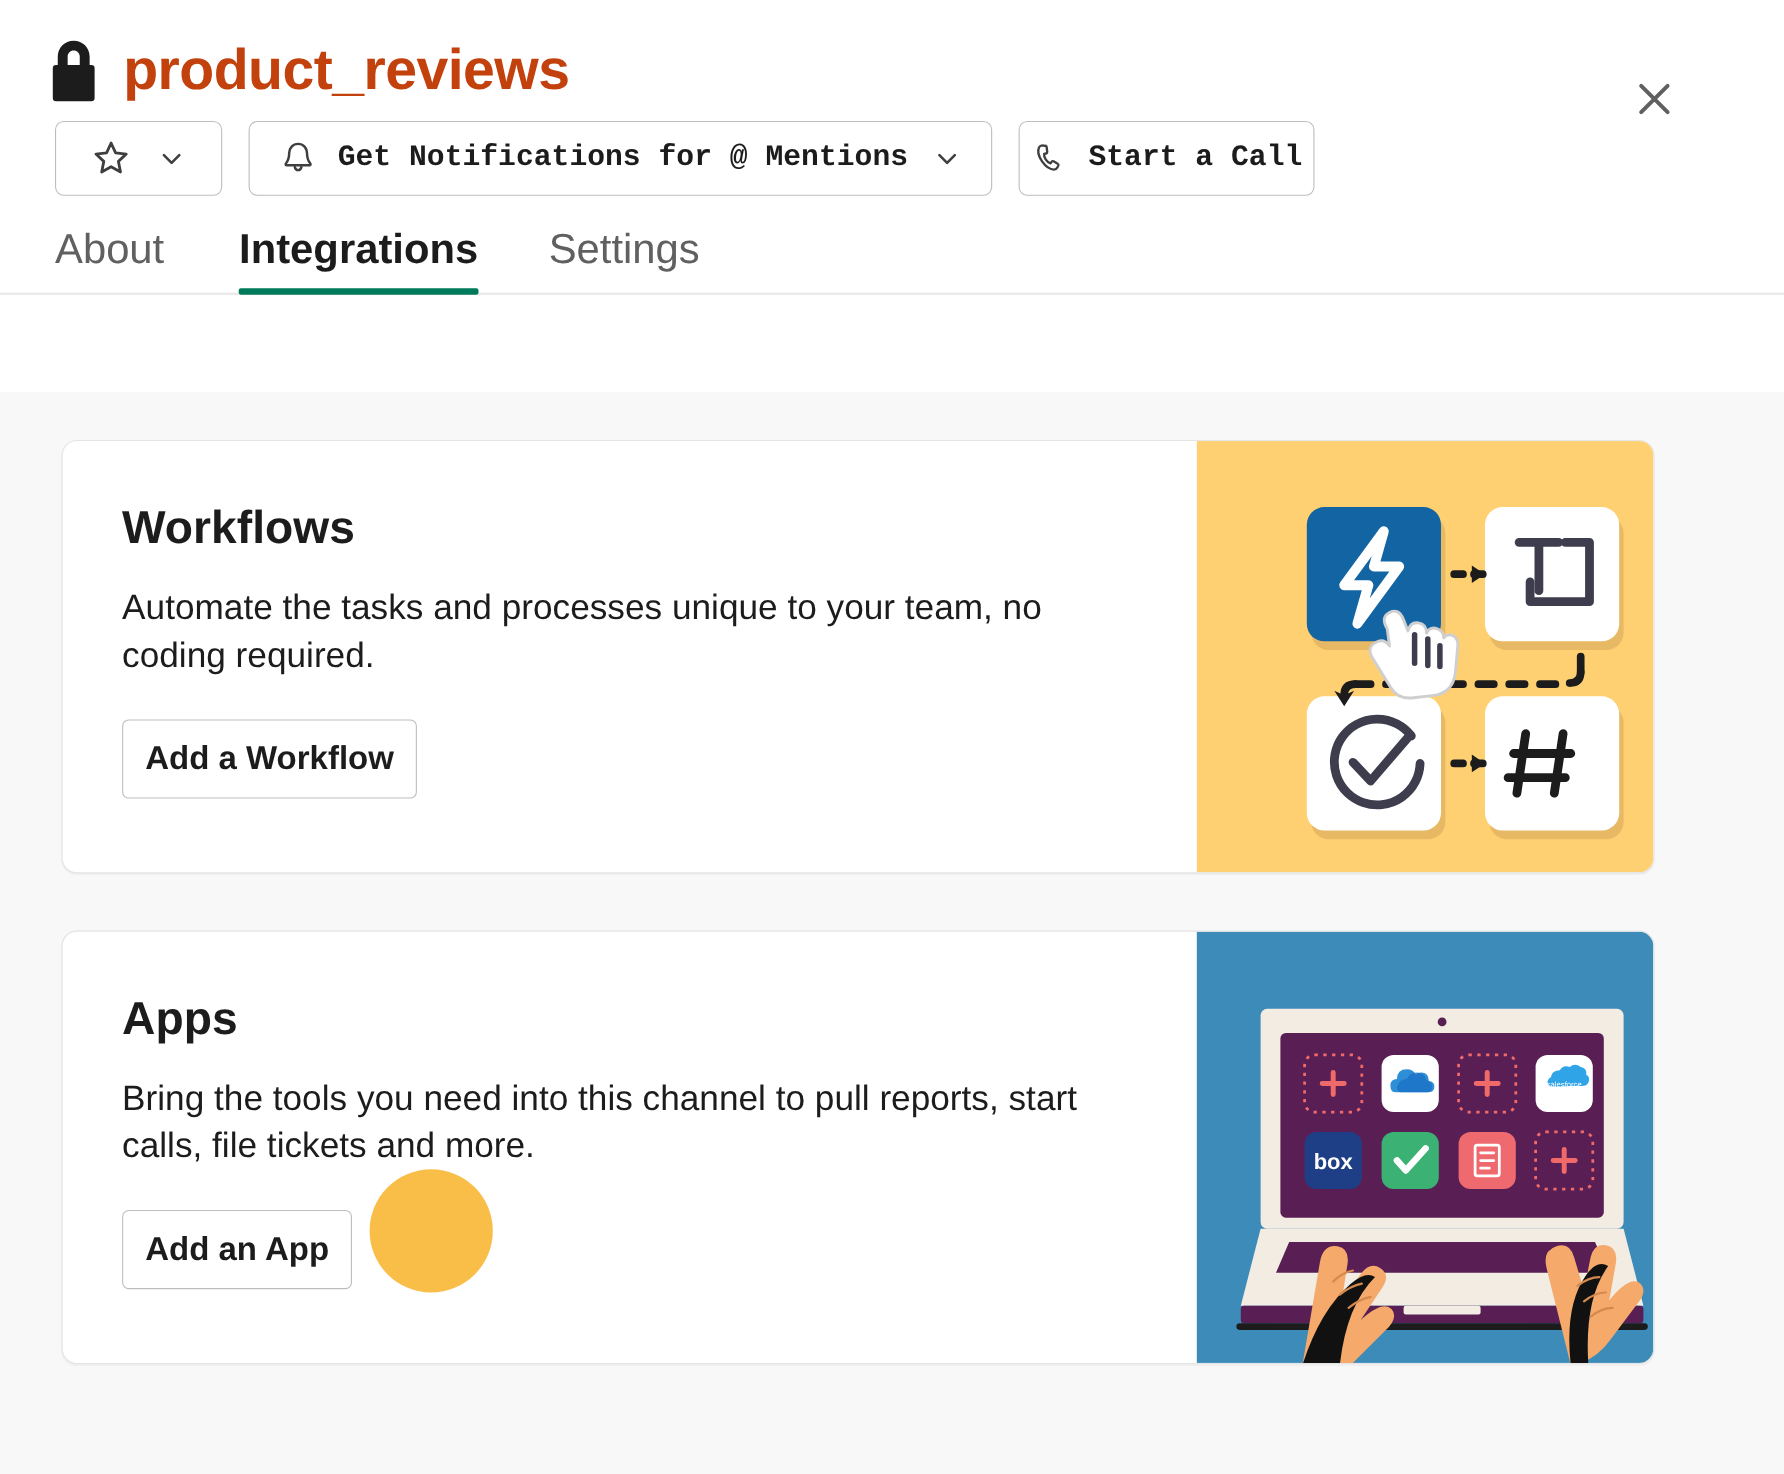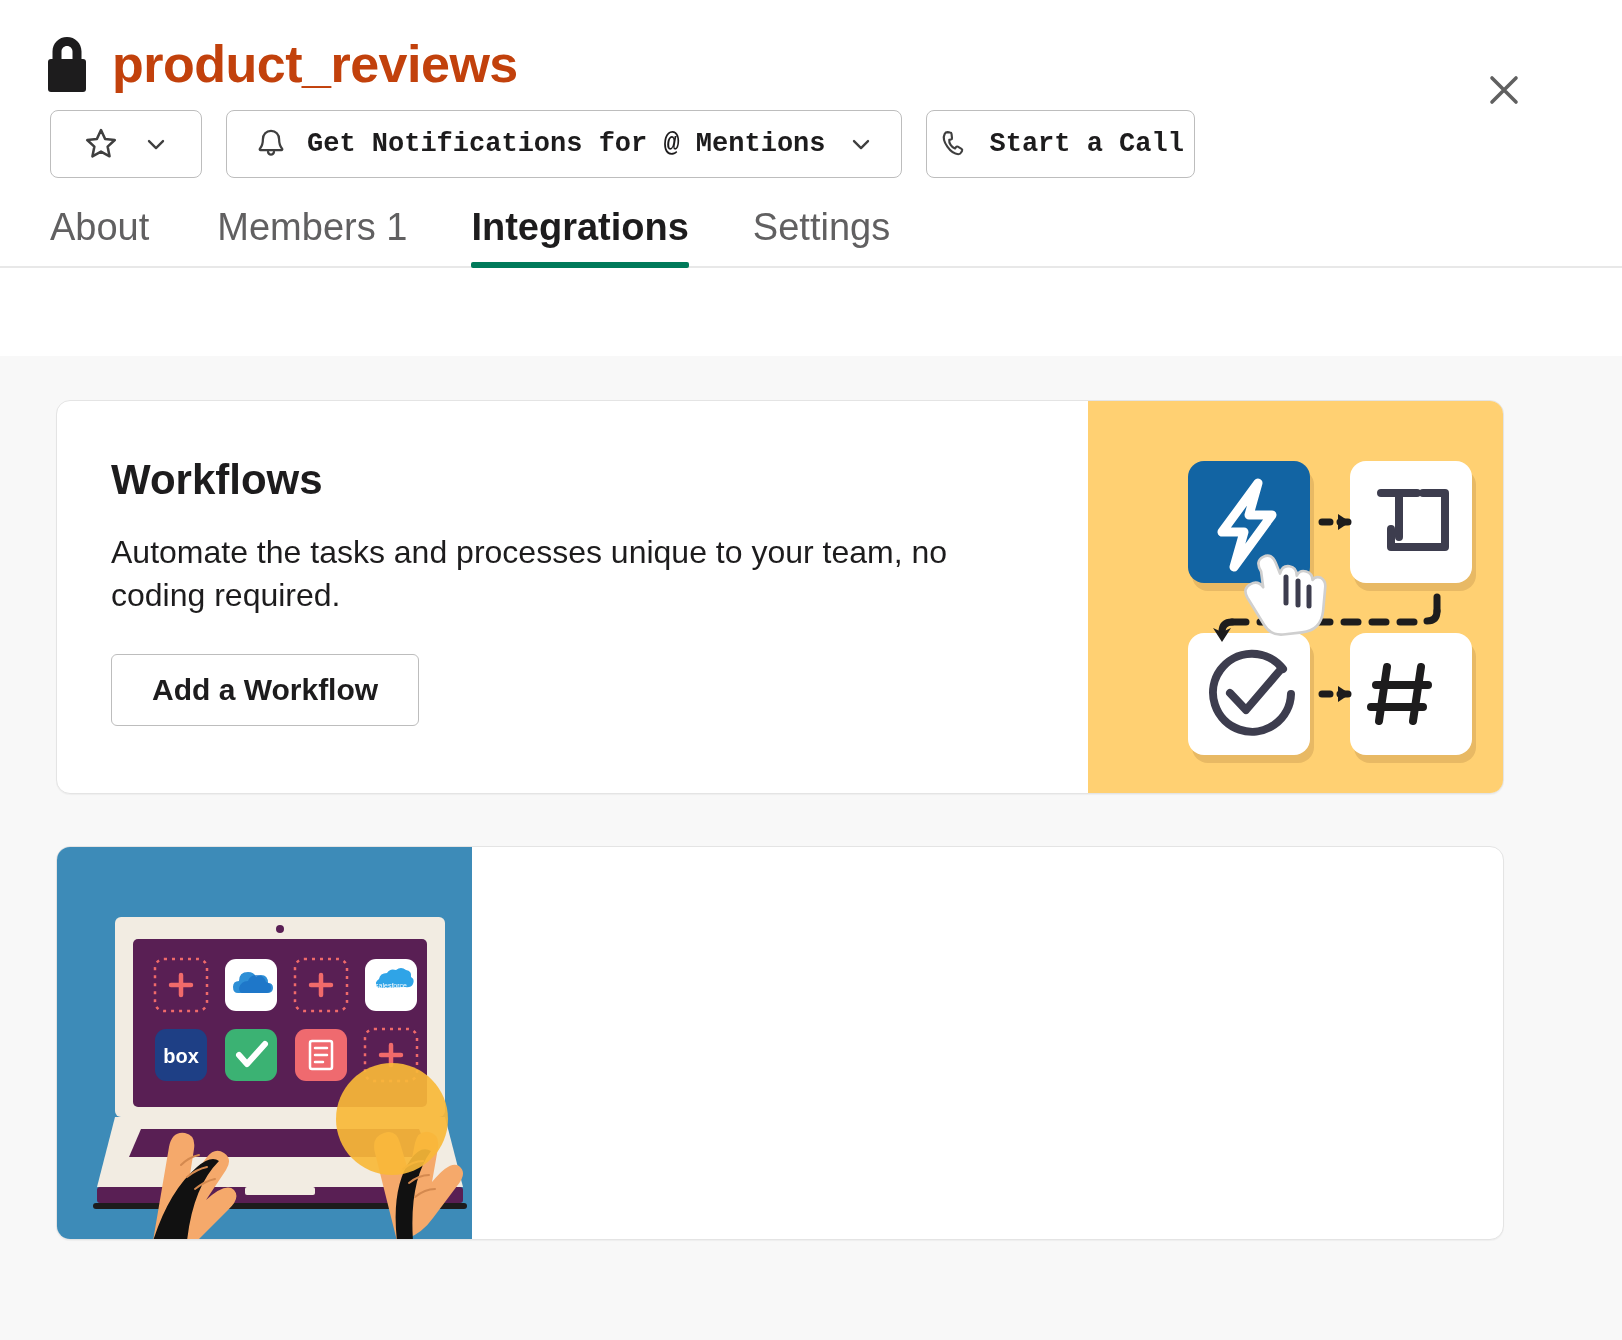--- a/index.html
+++ b/index.html
@@ -179,21 +179,21 @@
     font-weight: normal;
   }
   .card-btn {
     display: inline-flex;
     align-items: center;
     justify-content: center;
     border: 1px solid #bdbdbd;
     border-radius: 6px;
     background: #ffffff;
     height: 72px;
-    padding: 0 40px;
+    padding: 0 20px;
     font-size: 30px;
     font-weight: bold;
     color: #1d1c1d;
     cursor: pointer;
     font-family: "Liberation Sans", sans-serif;
     box-sizing: border-box;
   }
   .card-art {
     flex: 0 0 auto;
     width: 415px;
@@ -273,21 +273,20 @@
           <path d="M7.5 3.6c-.9 0-1.7.5-2.1 1.3-1.1 2.2-.6 5.4 1.9 9 2.5 3.6 5.3 5.2 7.7 5.3.9 0 1.7-.5 2.1-1.3l.6-1.2c.2-.5.05-1.05-.4-1.3l-2.6-1.5c-.45-.25-1-.1-1.3.3l-.7 1c-1.2-.45-2.3-1.4-3.1-2.6-.8-1.2-1.1-2.4-.95-3.5l1.2-.25c.5-.1.8-.55.75-1.05l-.35-3c-.05-.5-.5-.9-1-.9z" fill="none" stroke="#3f3f3f" stroke-width="1.5" stroke-linejoin="round"></path>
         </svg>
       </span>
       <span class="pill-label">Start a Call</span>
     </button>
 
   </div>
 
   <div class="tabs">
     <button class="tab">About</button>
-    <button class="tab">Members 1</button>
     <button class="tab active">Integrations</button>
     <button class="tab">Settings</button>
   </div>
 </div>
 
 <div class="body-area">
 
   <div class="card">
     <div class="card-text">
       <h2 class="card-title">Workflows</h2>
@@ -331,20 +330,25 @@
 
         <g>
           <path d="M182 210 q-6 -10 2 -14 q8 -4 12 6 l4 10 q2 -8 9 -7 q7 1 7 9 q3 -6 9 -4 q6 2 6 8 q3 -4 8 -2 q5 3 4 10 l-2 22 q-2 18 -20 20 l-18 2 q-12 1 -18 -9 l-16 -26 q-5 -9 3 -13 q7 -4 12 3 z" fill="#ffffff" stroke="#cfcfcf" stroke-width="2.5" stroke-linejoin="round" transform="translate(-18,-50) scale(1.05)"></path>
           <path d="M198 176 v26 M210 180 v24 M221 186 v19" stroke="#3d3d4e" stroke-width="5" stroke-linecap="round" fill="none"></path>
         </g>
       </svg>
     </div>
   </div>
 
   <div class="card">
+    <div class="card-text">
+      <h2 class="card-title">Apps</h2>
+      <p class="card-desc">Bring the tools you need into this channel to pull reports, start calls, file tickets and more.</p>
+      <button class="card-btn">Add an App</button>
+    </div>
 
     <div class="card-art art-apps">
       <svg width="415" height="394" viewBox="0 0 415 394" aria-hidden="true">
 
         <rect x="58" y="70" width="330" height="200" rx="6" fill="#f2ece2"></rect>
         <circle cx="223" cy="82" r="4" fill="#591f54"></circle>
 
         <rect x="76" y="92" width="294" height="168" rx="5" fill="#591f54"></rect>
 
         <rect x="98" y="112" width="52" height="52" rx="9" fill="none" stroke="#f06a6a" stroke-width="2.5" stroke-dasharray="3 5"></rect>

